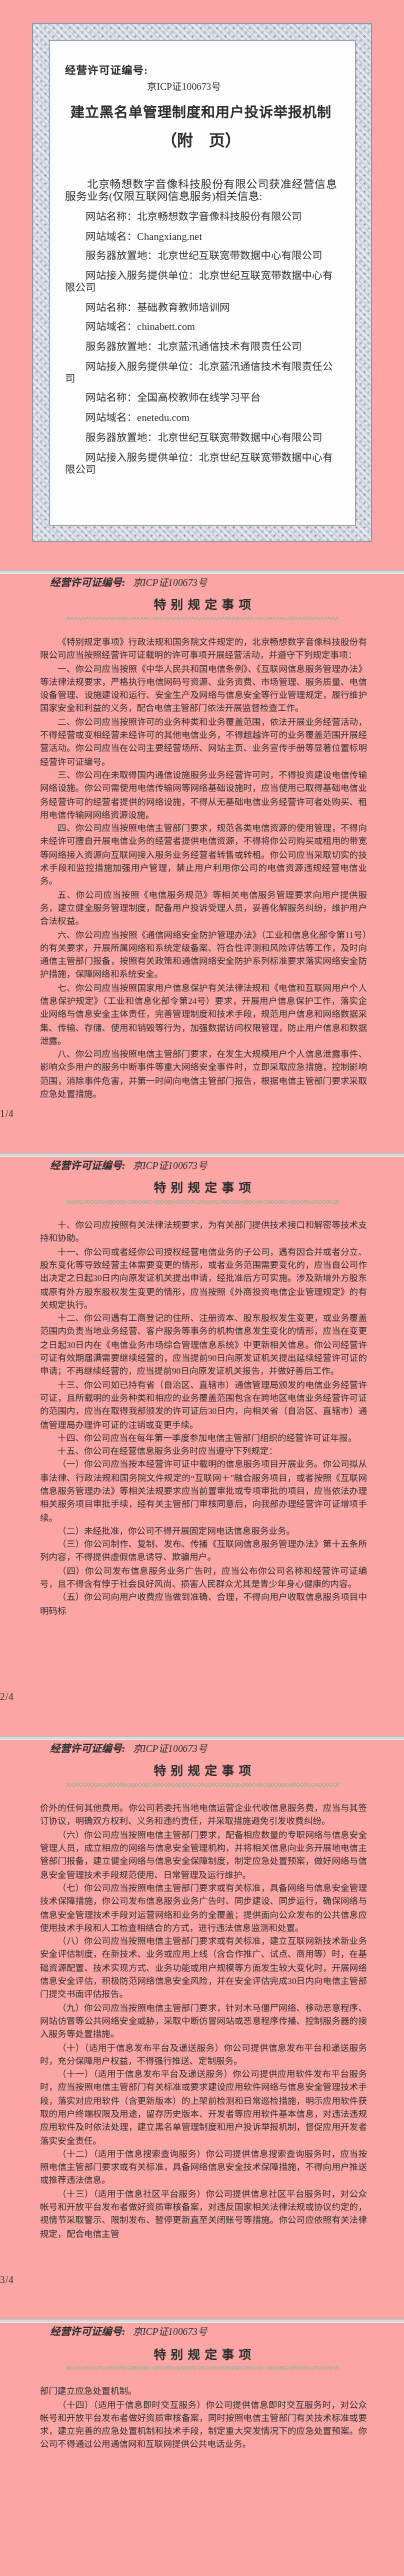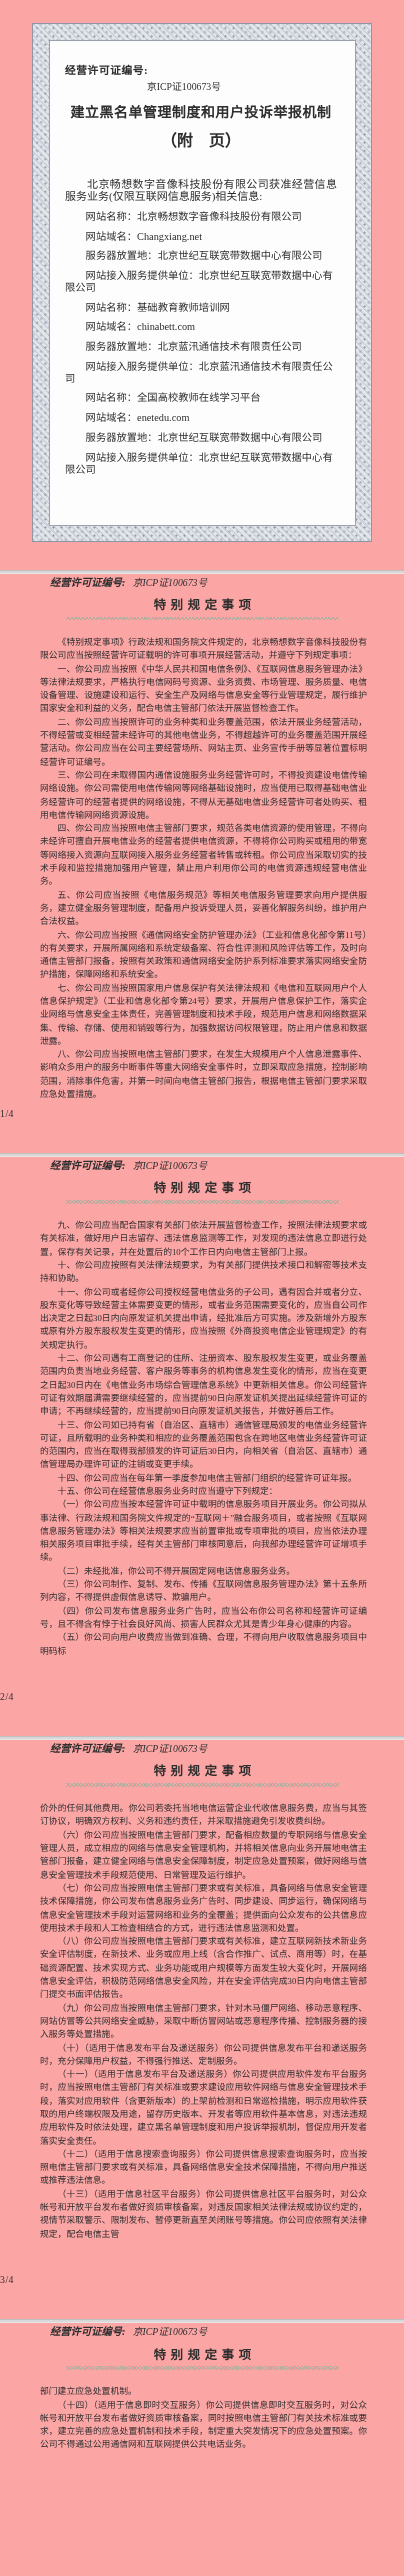--- a/index.html
+++ b/index.html
@@ -102,21 +102,20 @@
   <div class="sep"></div>
 
   <section class="scan special">
     <div class="sp-head">
       <span class="lbl">经营许可证编号:</span>
       <span class="num">京ICP证100673号</span>
     </div>
     <div class="sp-title">特别规定事项</div>
     <div class="wave"></div>
     <div class="sp-body">
-        <p>九、你公司应当配合国家有关部门依法开展监督检查工作，按照法律法规要求或有关标准，做好用户日志留存、违法信息监测等工作，对发现的违法信息立即进行处置，保存有关记录，并在处置后的10个工作日内向电信主管部门上报。</p>
         <p>十、你公司应按照有关法律法规要求，为有关部门提供技术接口和解密等技术支持和协助。</p>
         <p>十一、你公司或者经你公司授权经营电信业务的子公司，遇有因合并或者分立、股东变化等导致经营主体需要变更的情形，或者业务范围需要变化的，应当自公司作出决定之日起30日内向原发证机关提出申请，经批准后方可实施。涉及新增外方股东或原有外方股东股权发生变更的情形，应当按照《外商投资电信企业管理规定》的有关规定执行。</p>
         <p>十二、你公司遇有工商登记的住所、注册资本、股东股权发生变更，或业务覆盖范围内负责当地业务经营、客户服务等事务的机构信息发生变化的情形，应当在变更之日起30日内在《电信业务市场综合管理信息系统》中更新相关信息。你公司经营许可证有效期届满需要继续经营的，应当提前90日向原发证机关提出延续经营许可证的申请；不再继续经营的，应当提前90日向原发证机关报告，并做好善后工作。</p>
         <p>十三、你公司如已持有省（自治区、直辖市）通信管理局颁发的电信业务经营许可证，且所载明的业务种类和相应的业务覆盖范围包含在跨地区电信业务经营许可证的范围内，应当在取得我部颁发的许可证后30日内，向相关省（自治区、直辖市）通信管理局办理许可证的注销或变更手续。</p>
         <p>十四、你公司应当在每年第一季度参加电信主管部门组织的经营许可证年报。</p>
         <p>十五、你公司在经营信息服务业务时应当遵守下列规定：</p>
         <p>（一）你公司应当按本经营许可证中载明的信息服务项目开展业务。你公司拟从事法律、行政法规和国务院文件规定的“互联网＋”融合服务项目，或者按照《互联网信息服务管理办法》等相关法规要求应当前置审批或专项审批的项目，应当依法办理相关服务项目审批手续，经有关主管部门审核同意后，向我部办理经营许可证增项手续。</p>
         <p>（二）未经批准，你公司不得开展固定网电话信息服务业务。</p>
         <p>（三）你公司制作、复制、发布、传播《互联网信息服务管理办法》第十五条所列内容，不得提供虚假信息诱导、欺骗用户。</p>
         <p>（四）你公司发布信息服务业务广告时，应当公布你公司名称和经营许可证编号，且不得含有悖于社会良好风尚、损害人民群众尤其是青少年身心健康的内容。</p>

